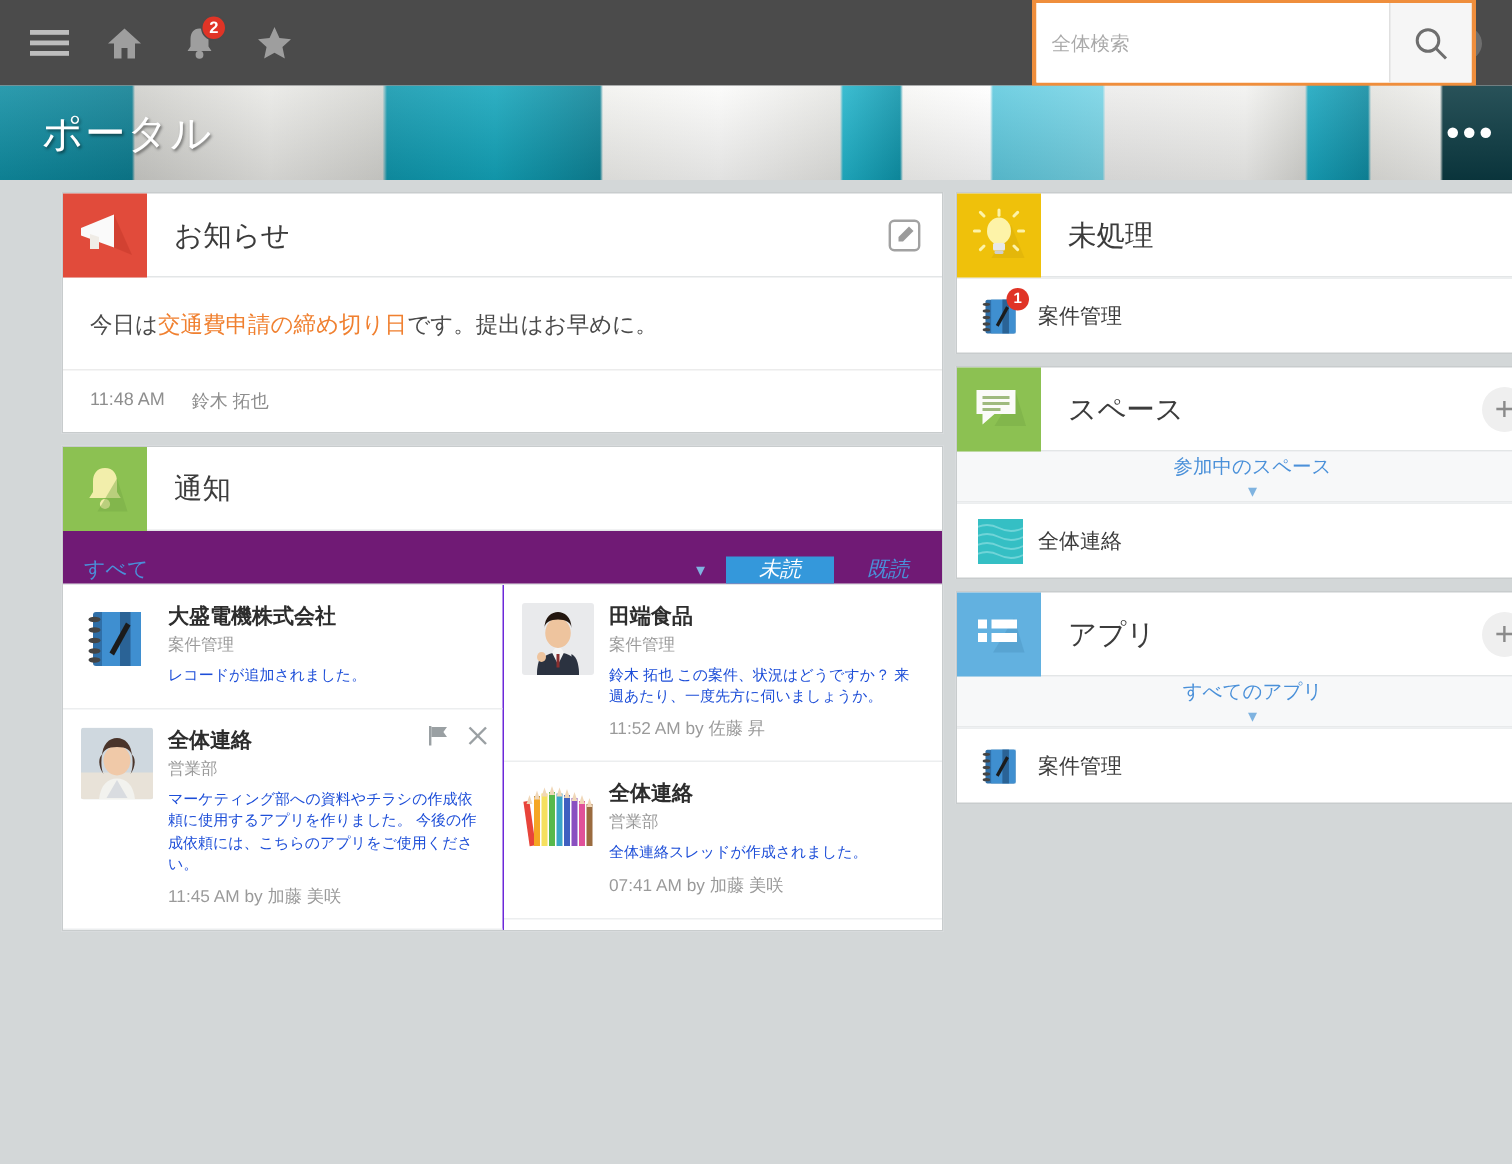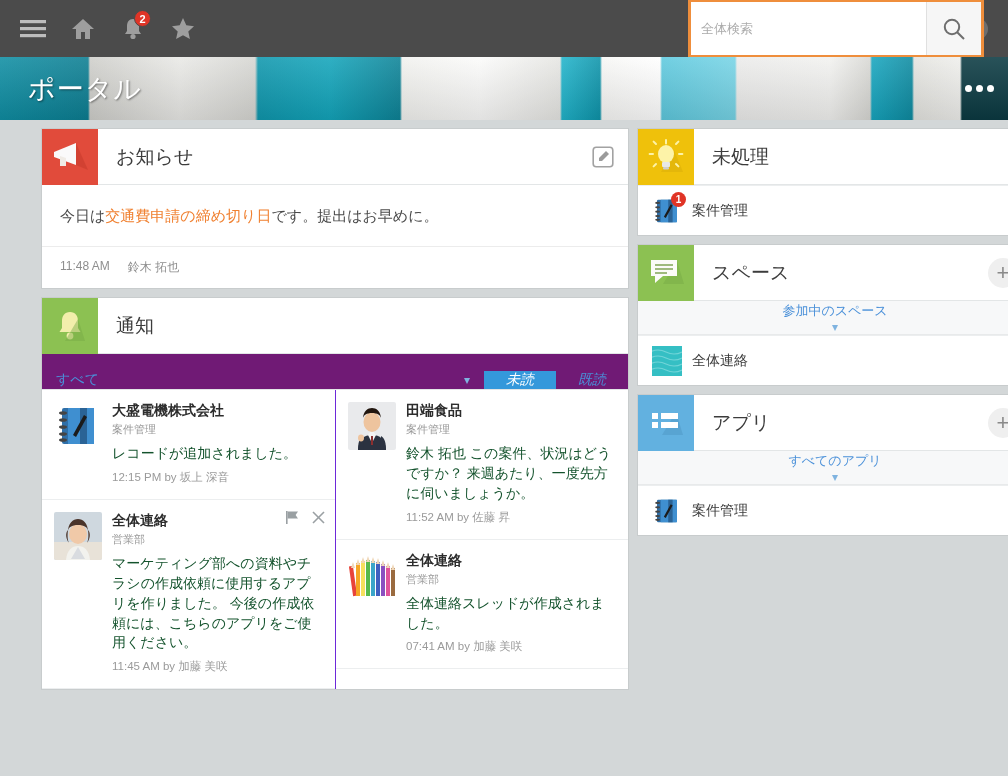--- a/index.html
+++ b/index.html
@@ -160,21 +160,21 @@
     display: flex; padding: 12px 12px 14px 12px;
     border-bottom: 1px solid #eceeef; position: relative;
   }
   .notif-avatar {
     width: 48px; height: 48px; flex: 0 0 48px; margin-right: 10px;
     border-radius: 2px; overflow: hidden;
   }
   .notif-text { flex: 1; min-width: 0; }
   .notif-name { font-size: 14px; font-weight: bold; color: #2d2d2d; }
   .notif-app { font-size: 11px; color: #9a9a9a; margin-top: 2px; }
-  .notif-msg { font-size: 14px; color: #14532d; margin-top: 7px; line-height: 1.42; }
+  .notif-msg { font-size: 10px; color: #1d4ed8; margin-top: 7px; line-height: 1.42; }
   .notif-time { font-size: 11.5px; color: #9a9a9a; margin-top: 6px; }
   .notif-tools {
     position: absolute; right: 10px; top: 10px;
     display: flex; gap: 12px; align-items: center; color: #9aa0a3;
   }
   .notif-tools span { cursor: pointer; line-height: 1; }
 
   
   .row {
     display: flex; align-items: center; height: 50px;
@@ -341,25 +341,20 @@
                   <ellipse cx="9" cy="25" rx="4" ry="1.8"></ellipse>
                   <ellipse cx="9" cy="32" rx="4" ry="1.8"></ellipse>
                   <ellipse cx="9" cy="38" rx="4" ry="1.8"></ellipse>
                 </g>
               </svg>
             </div>
             <div class="notif-text">
               <div class="notif-name">大盛電機株式会社</div>
               <div class="notif-app">案件管理</div>
               <div class="notif-msg">レコードが追加されました。</div>
-              <div class="notif-time">
-                <span>12:15 PM</span>
-                <span>by</span>
-                <span>坂上 深音</span>
-              </div>
             </div>
           </div>
 
           <div class="notif-item">
             <div class="notif-avatar">
               <svg width="48" height="48" viewBox="0 0 48 48">
                 <rect width="48" height="48" fill="#cfd8df"></rect>
                 <rect y="30" width="48" height="18" fill="#e8e2d8"></rect>
                 <path d="M12 48 c1-10 6-14 12-14 s11 4 12 14 z" fill="#f2f2ee"></path>
                 <path d="M17 47 l7-12 l7 12 z" fill="#d9dce0"></path>

